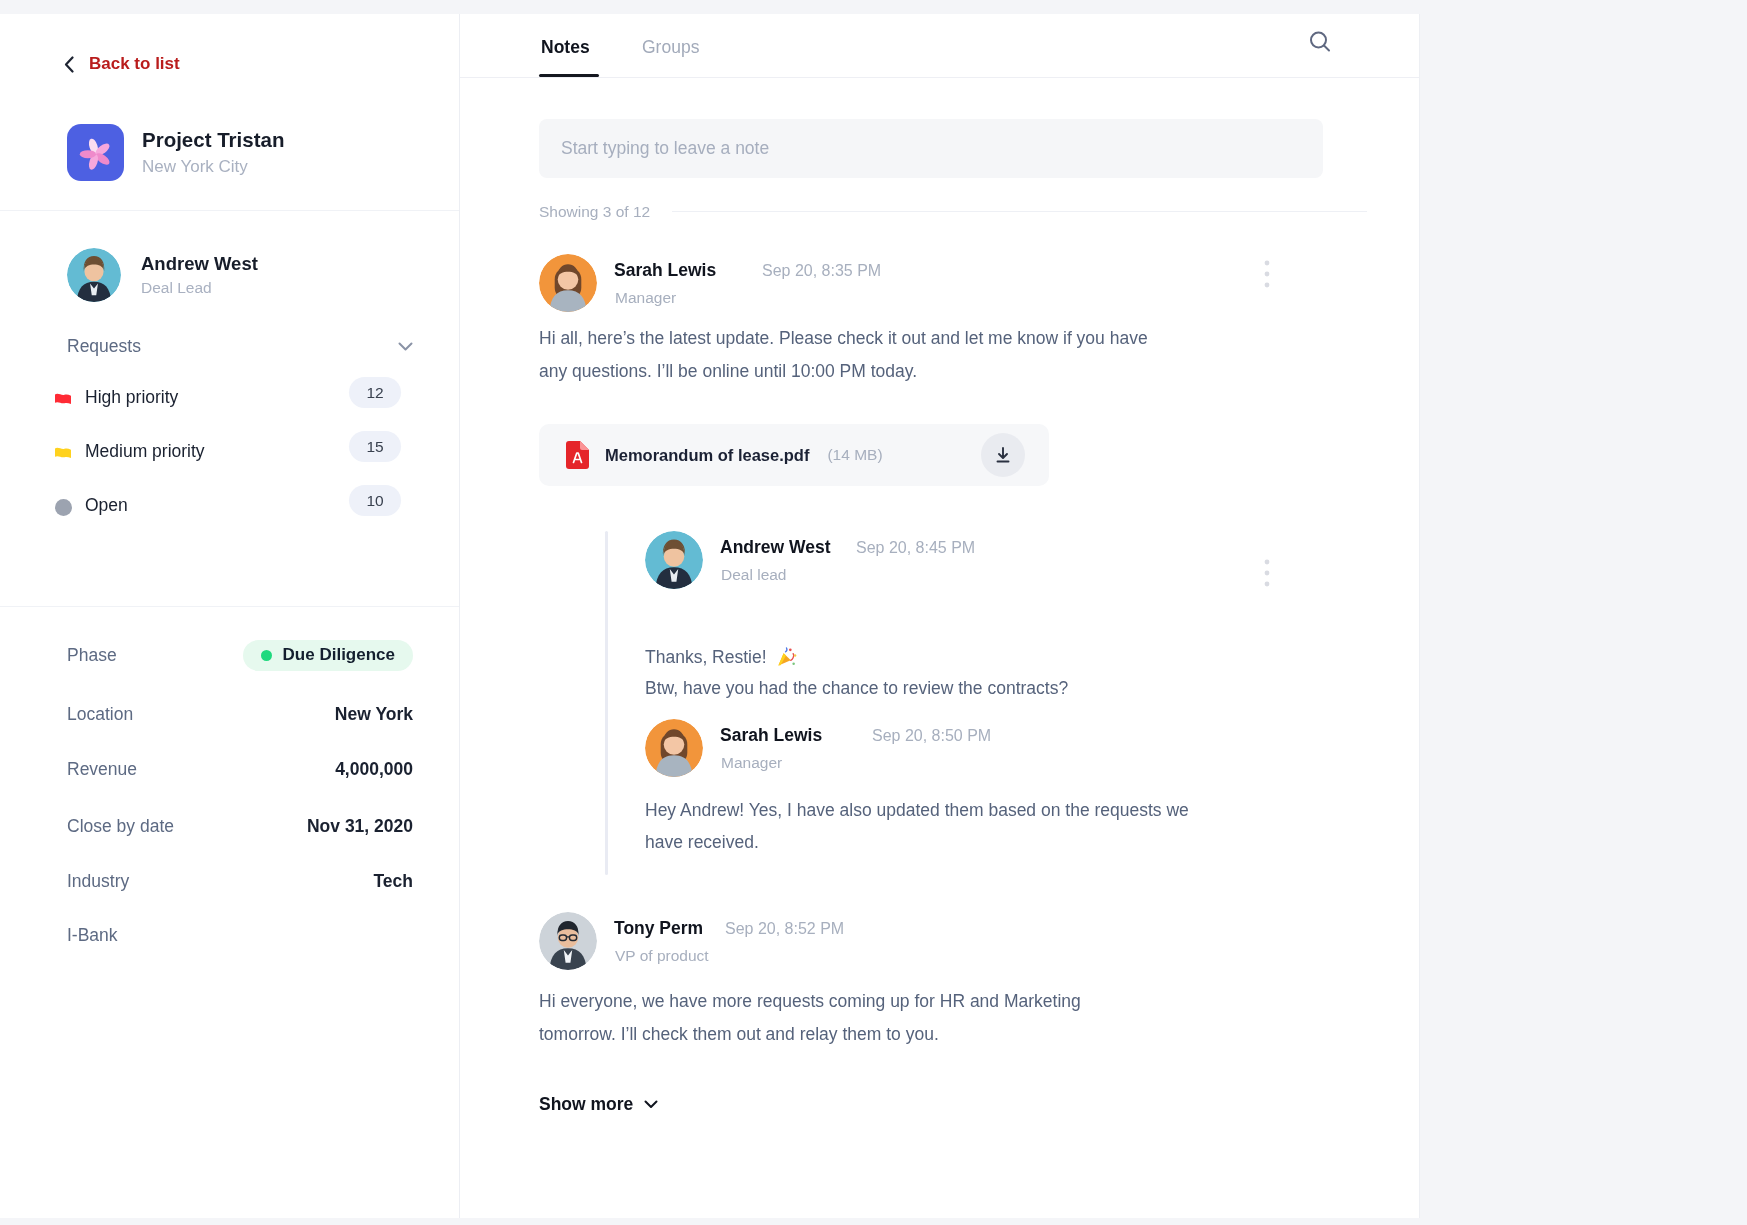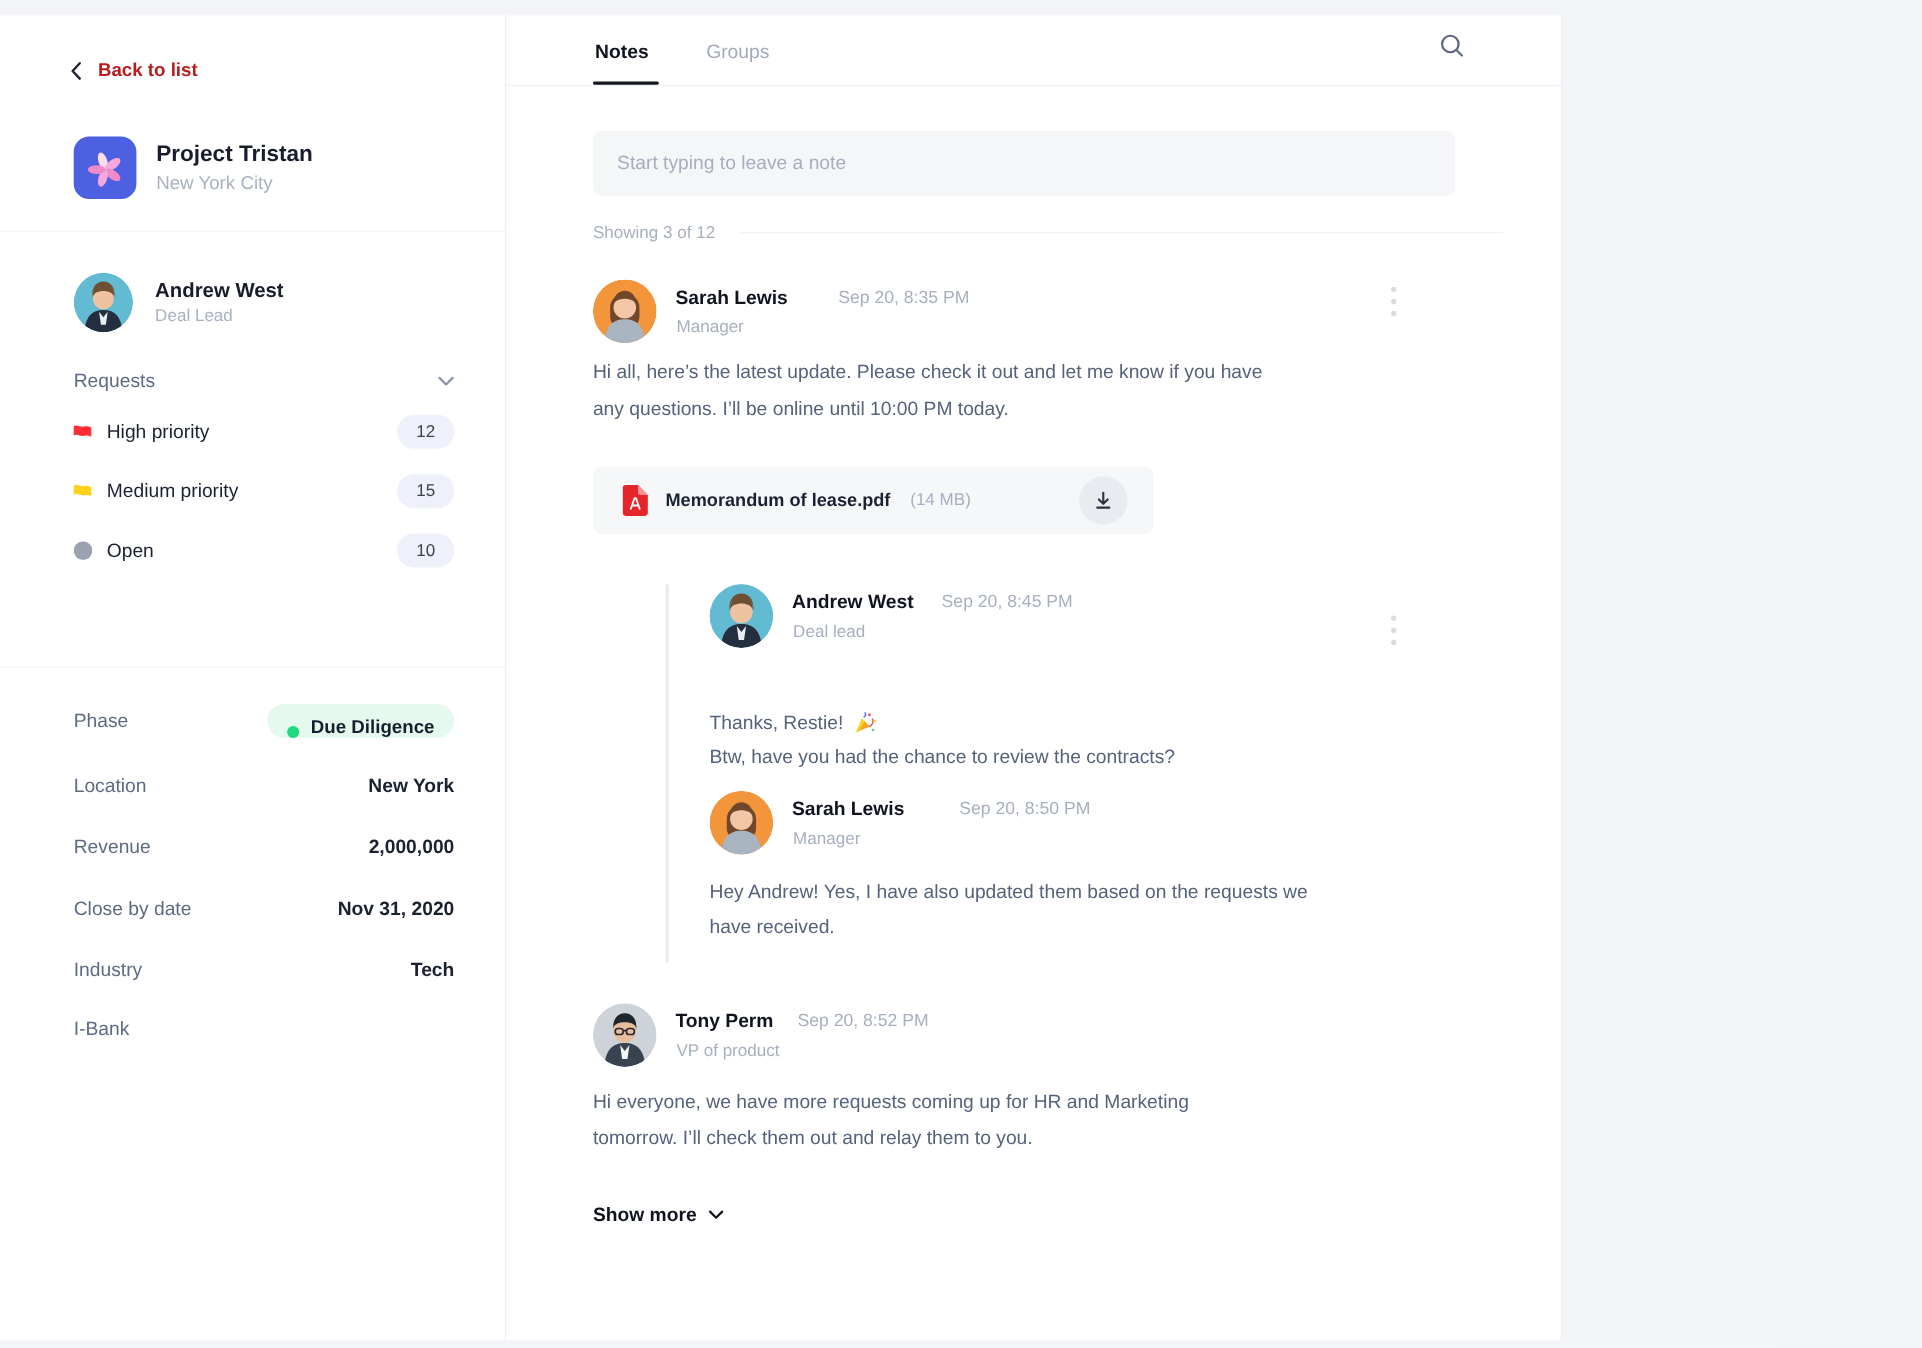--- a/index.html
+++ b/index.html
@@ -15,29 +15,29 @@
   .back span{font-size:17px;font-weight:600;color:#b91c1c;}
   .proj{left:67px;top:110px;display:flex;align-items:center;gap:18px;}
   .proj-icon{width:57px;height:57px;border-radius:14px;background:#4D60E2;display:flex;align-items:center;justify-content:center;}
   .proj-name{font-size:20.5px;font-weight:700;color:#171D2A;}
   .proj-loc{font-size:17px;color:#A9B1C1;margin-top:5px;}
   .lead{left:67px;top:234px;display:flex;align-items:center;gap:20px;}
   .lead-name{font-size:18.5px;font-weight:700;color:#171D2A;}
   .lead-role{font-size:15.5px;color:#A9B1C1;margin-top:4px;}
   .reqhead{left:67px;top:322px;width:346px;display:flex;align-items:center;justify-content:space-between;}
   .reqhead span{font-size:17.5px;color:#5D6A83;}
-  .req{left:64px;width:349px;height:31px;display:flex;align-items:center;}
+  .req{left:52px;width:349px;height:31px;display:flex;align-items:flex-end;}
   .req .ric{width:22px;display:flex;justify-content:center;}
   .req .rlb{margin-left:11px;font-size:17.5px;font-weight:500;color:#1A2130;}
   .badge{margin-left:auto;width:52px;height:31px;border-radius:16px;background:#EEF1F9;
          display:flex;align-items:center;justify-content:center;font-size:15.5px;color:#39414F;}
   .kv{left:67px;width:346px;height:38px;display:flex;align-items:center;justify-content:space-between;}
   .kv .klb{font-size:17.5px;color:#5D6A83;}
   .kv .kvl{font-size:17.5px;font-weight:600;color:#1A2130;}
-  .phase-pill{height:31px;border-radius:19px;background:#E6F9EE;display:flex;align-items:flex-end;gap:11px;padding:0 18px;}
+  .phase-pill{height:31px;border-radius:19px;background:#E6F9EE;display:flex;align-items:center;gap:11px;padding:0 18px;}
   .phase-pill .pdot{width:11px;height:11px;border-radius:50%;background:#1FD97E;}
   .phase-pill .ptx{font-size:17px;font-weight:600;color:#14202F;}
   
   .main{left:460px;top:14px;width:959px;height:1204px;border-right:1px solid #EDEFF3;}
   .hdr{left:0;top:0;width:959px;height:63px;border-bottom:1px solid #EEEFF4;}
   .tab{font-size:17.5px;cursor:pointer;}
   .tab-on{color:#10141E;font-weight:700;}
   .tab-off{color:#A2AABA;font-weight:400;}
   .underline{left:79px;top:60px;width:60px;height:3px;background:#14171F;border-radius:2px;}
   .search-btn{left:838px;top:7px;width:44px;height:42px;display:flex;align-items:center;justify-content:center;cursor:pointer;background:none;border:none;}
@@ -166,21 +166,21 @@
         <span class="pdot"></span>
         <span class="ptx">Due Diligence</span>
       </span>
     </div>
     <div class="abs kv" style="top:681px;">
       <span class="klb">Location</span>
       <span class="kvl">New York</span>
     </div>
     <div class="abs kv" style="top:736px;">
       <span class="klb">Revenue</span>
-      <span class="kvl">2,000,000</span>
+      <span class="kvl">4,000,000</span>
     </div>
     <div class="abs kv" style="top:793px;">
       <span class="klb">Close by date</span>
       <span class="kvl">Nov 31, 2020</span>
     </div>
     <div class="abs kv" style="top:902px;">
       <span class="klb">I-Bank</span>
       <span class="kvl"></span>
     </div>
     <div class="abs kv" style="top:848px;">

